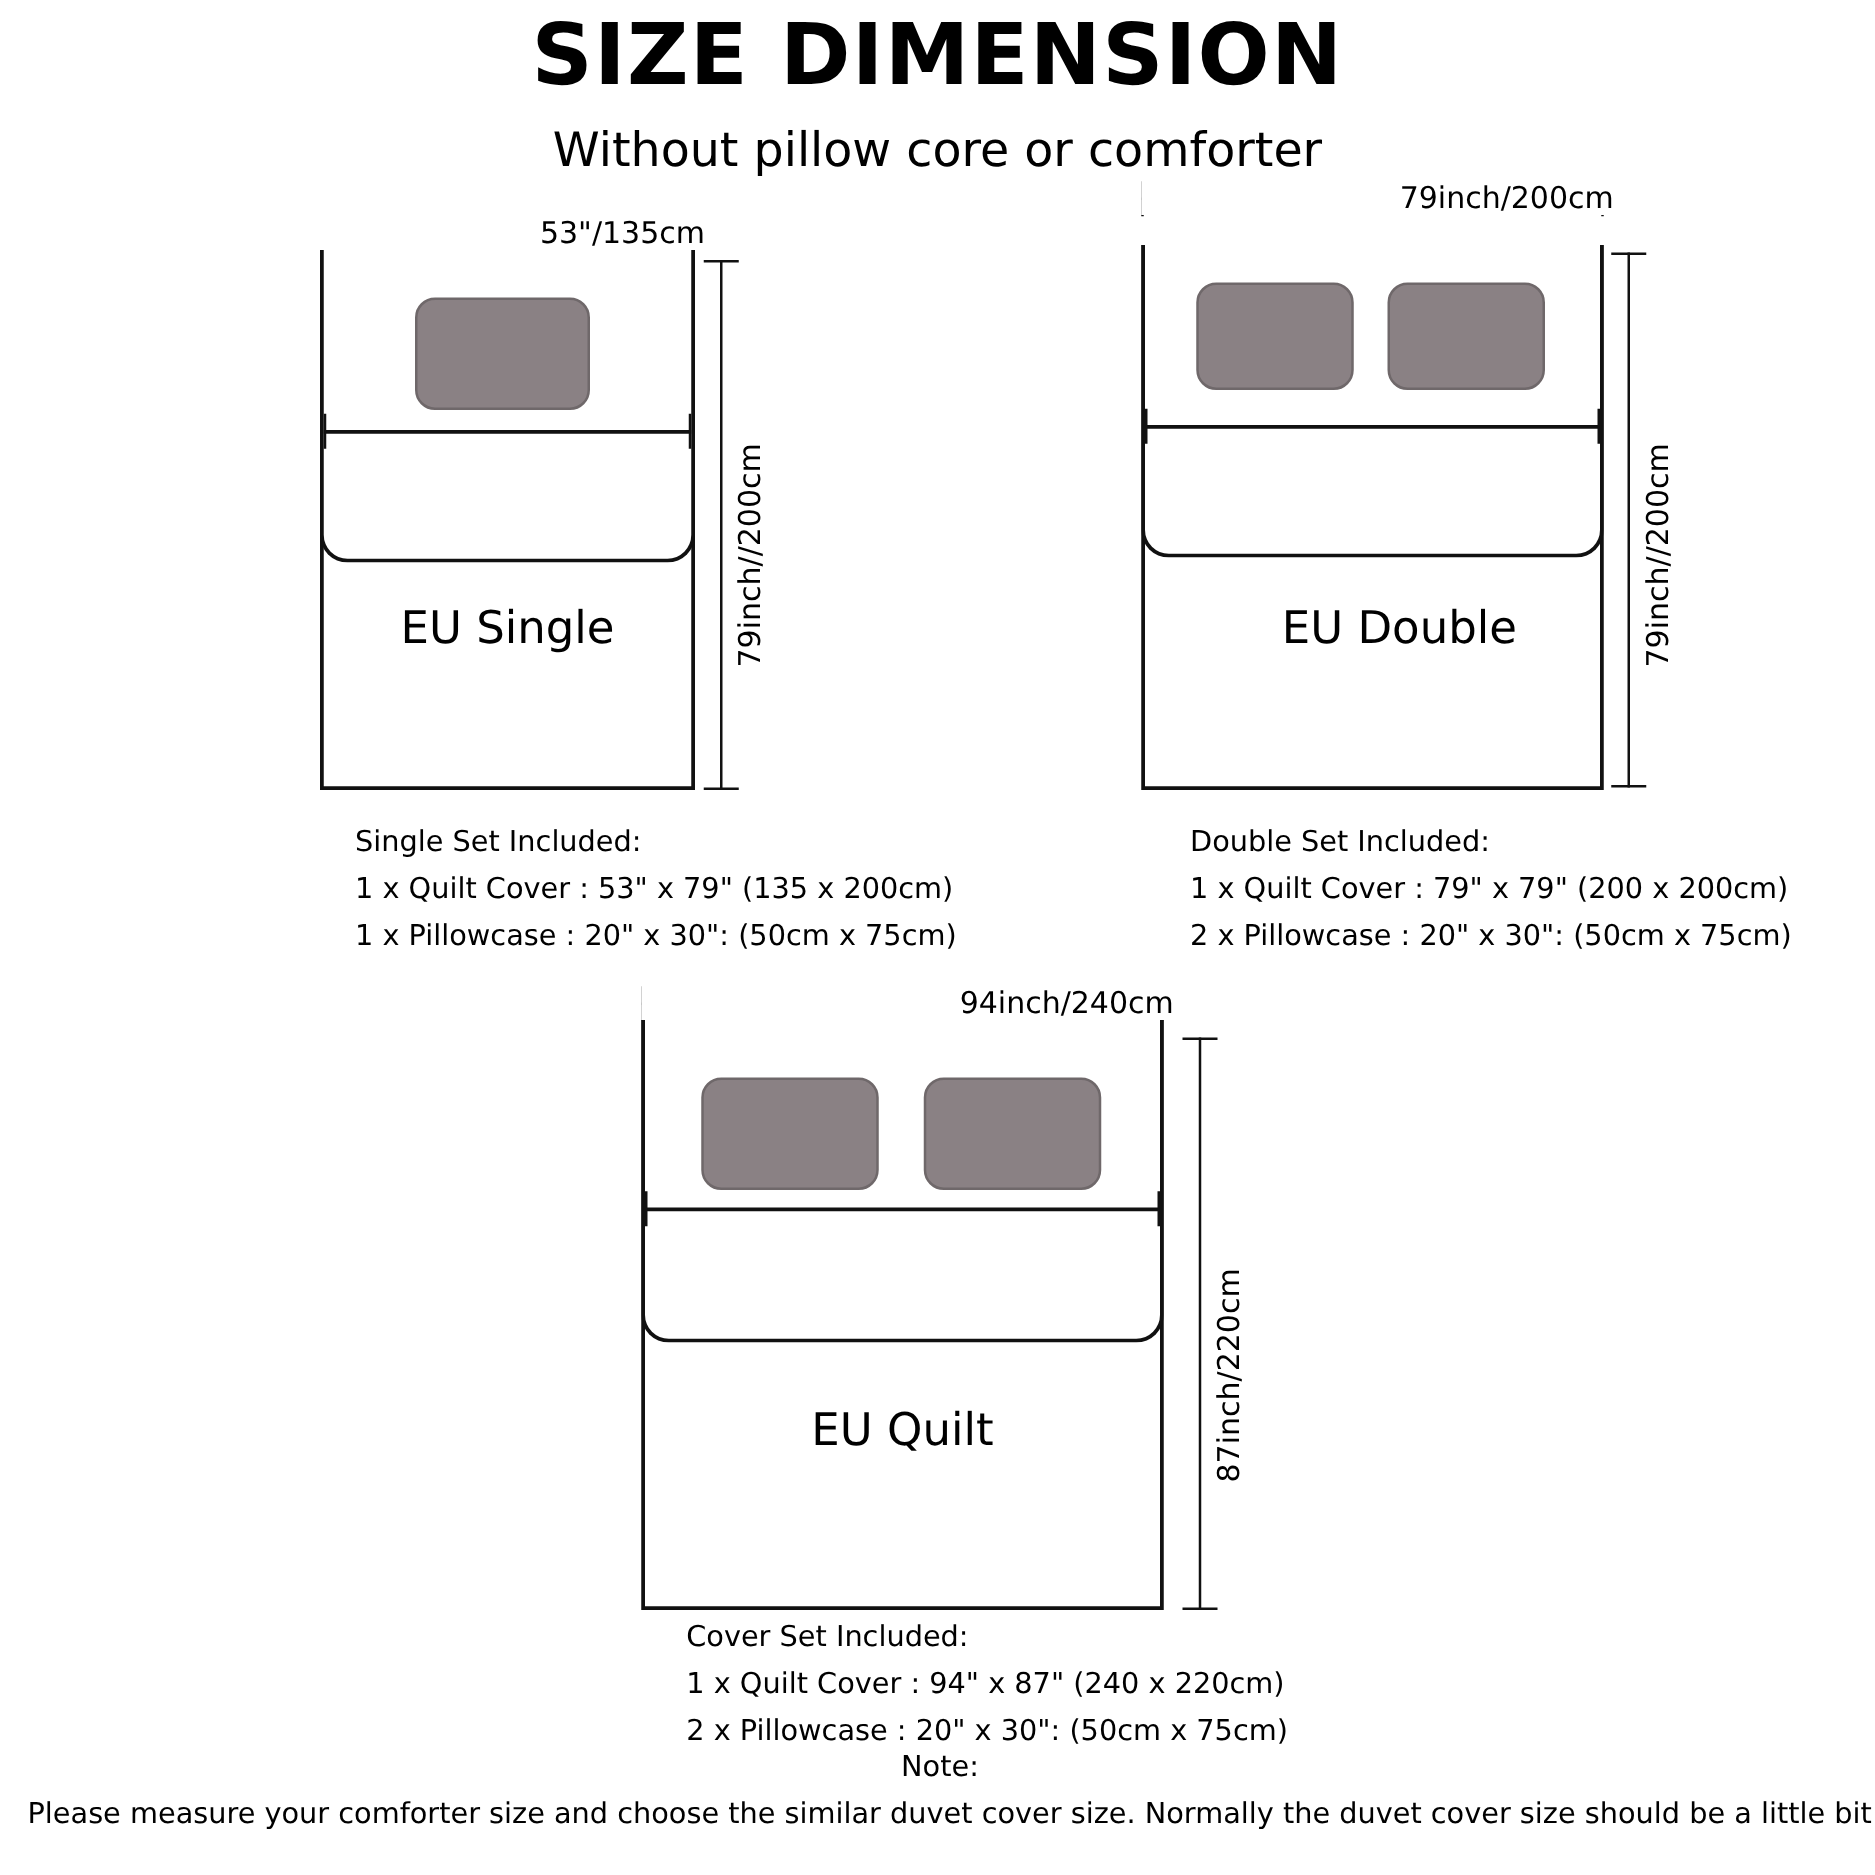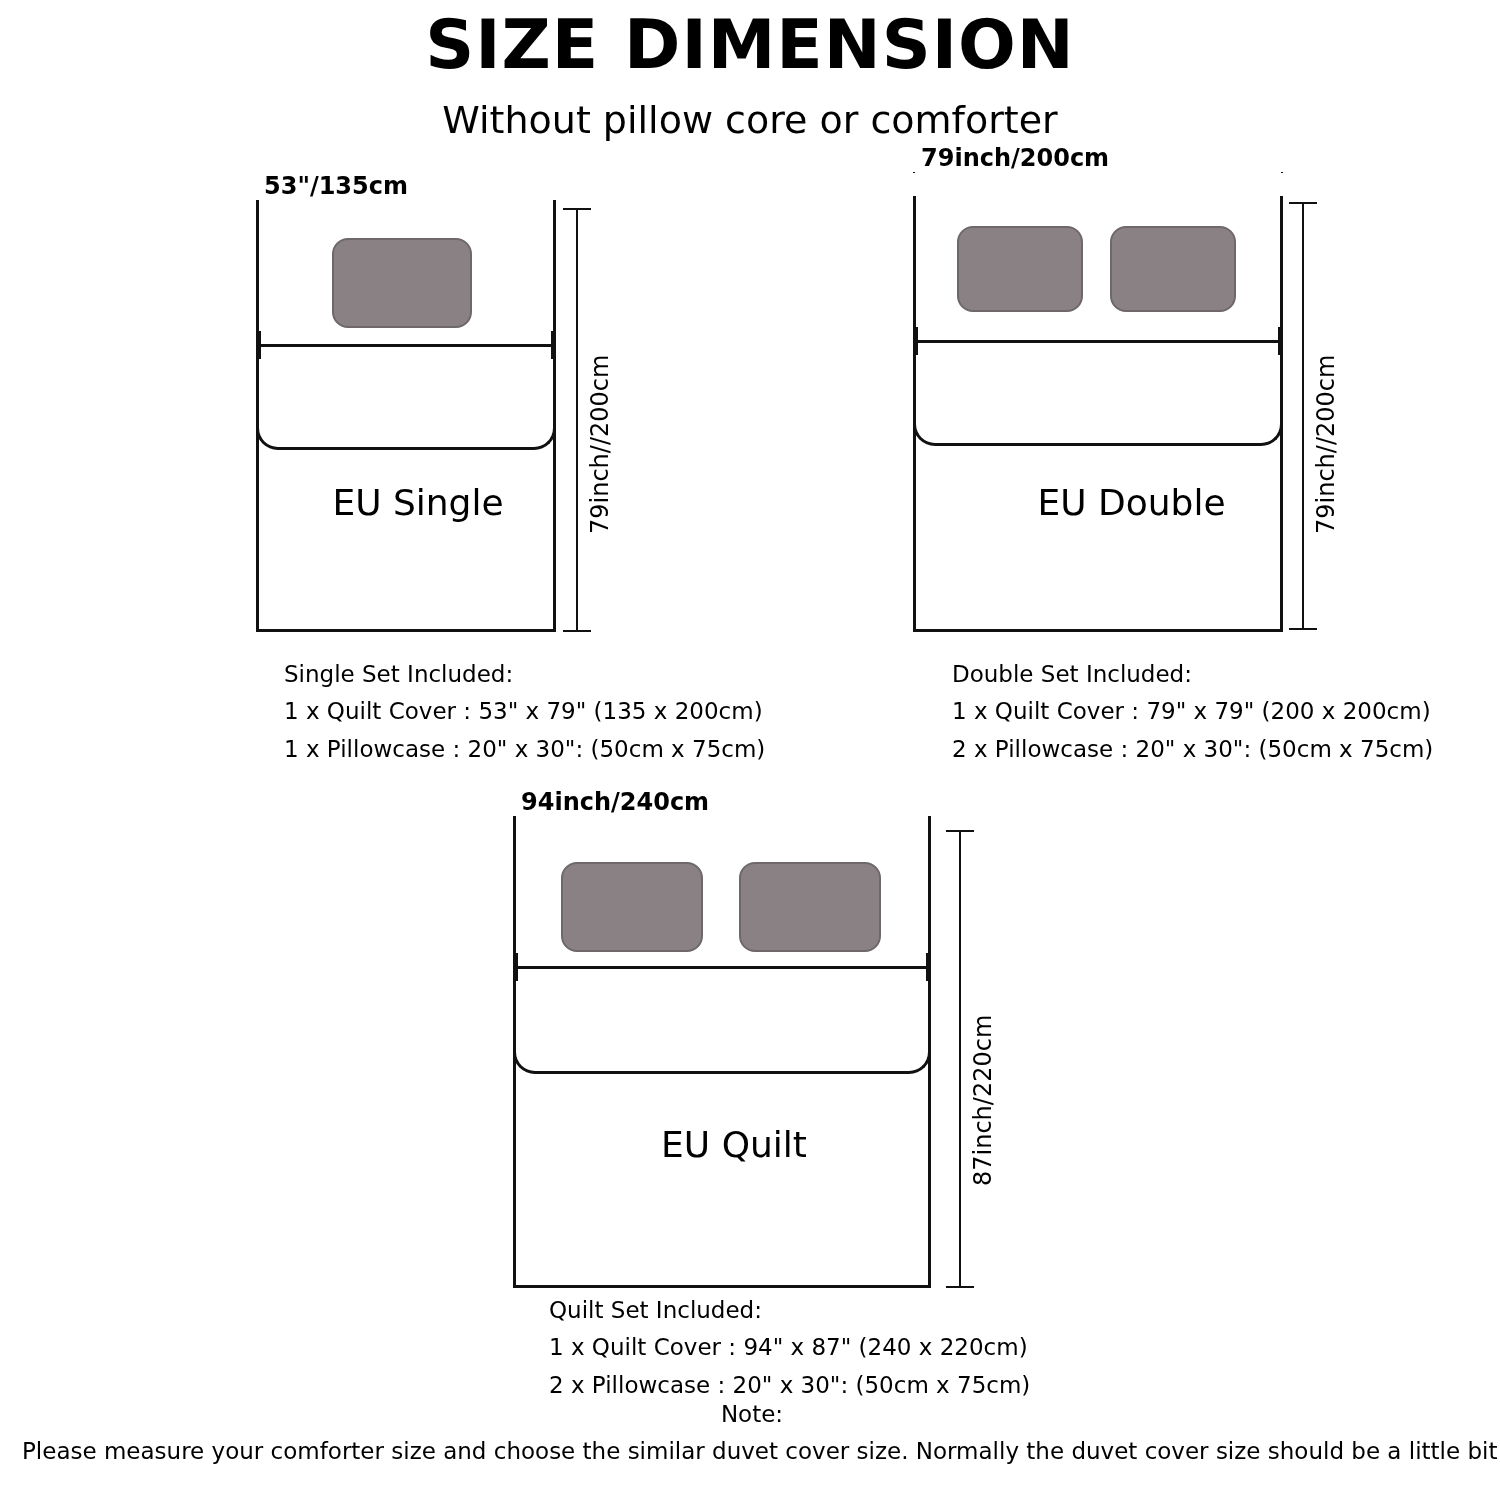--- a/index.html
+++ b/index.html
@@ -59,21 +59,20 @@
     background: #8a8184;
     border: 2px solid #6f686a;
     border-radius: 16px;
     box-sizing: border-box;
   }
   .bed-label {
     position: absolute;
     font-size: 36px;
     text-align: center;
     white-space: nowrap;
-    margin-left: 12px;
   }
 
   
   .dim-h {
     position: absolute;
     height: 2px;
     background: #111111;
   }
   .dim-h::before,
   .dim-h::after {
@@ -85,22 +84,21 @@
     background: #111111;
   }
   .dim-h::before { left: 0; }
   .dim-h::after  { right: 0; }
   .dim-h-label {
     position: absolute;
     font-size: 24px;
     background: #ffffff;
     padding: 0 8px;
     white-space: nowrap;
-    text-align: left;
-    font-weight: bold;
+    text-align: right;
   }
 
   
   .dim-v {
     position: absolute;
     width: 2px;
     background: #111111;
   }
   .dim-v::before,
   .dim-v::after {
@@ -212,21 +210,21 @@
 
   <div class="pillow" style="left:561px; top:862px; width:142px; height:90px;"></div>
   <div class="pillow" style="left:739px; top:862px; width:142px; height:90px;"></div>
 
   <div class="bed-label" style="left:513px; top:1124px; width:418px;">EU Quilt</div>
 
   <div class="dim-v" style="left:959px; top:830px; height:458px;"></div>
   <div class="dim-v-label" style="left:969px; top:1192px;">87inch/220cm</div>
 
   <div class="caption" style="left:513px; top:1292px;">
-    <div>Quilt Set Included:</div>
+    <div>Cover Set Included:</div>
     <div>1 x Quilt Cover : 94" x 87" (240 x 220cm)</div>
     <div>2 x Pillowcase : 20" x 30": (50cm x 75cm)</div>
   </div>
 </div>
 
 <div class="note">
   <div class="note-line">Note:</div>
   <div class="note-line"> Please measure your comforter size and choose the similar duvet cover size. Normally the duvet cover size should be a little bit larger than your comforter size.</div>
 </div>
 

